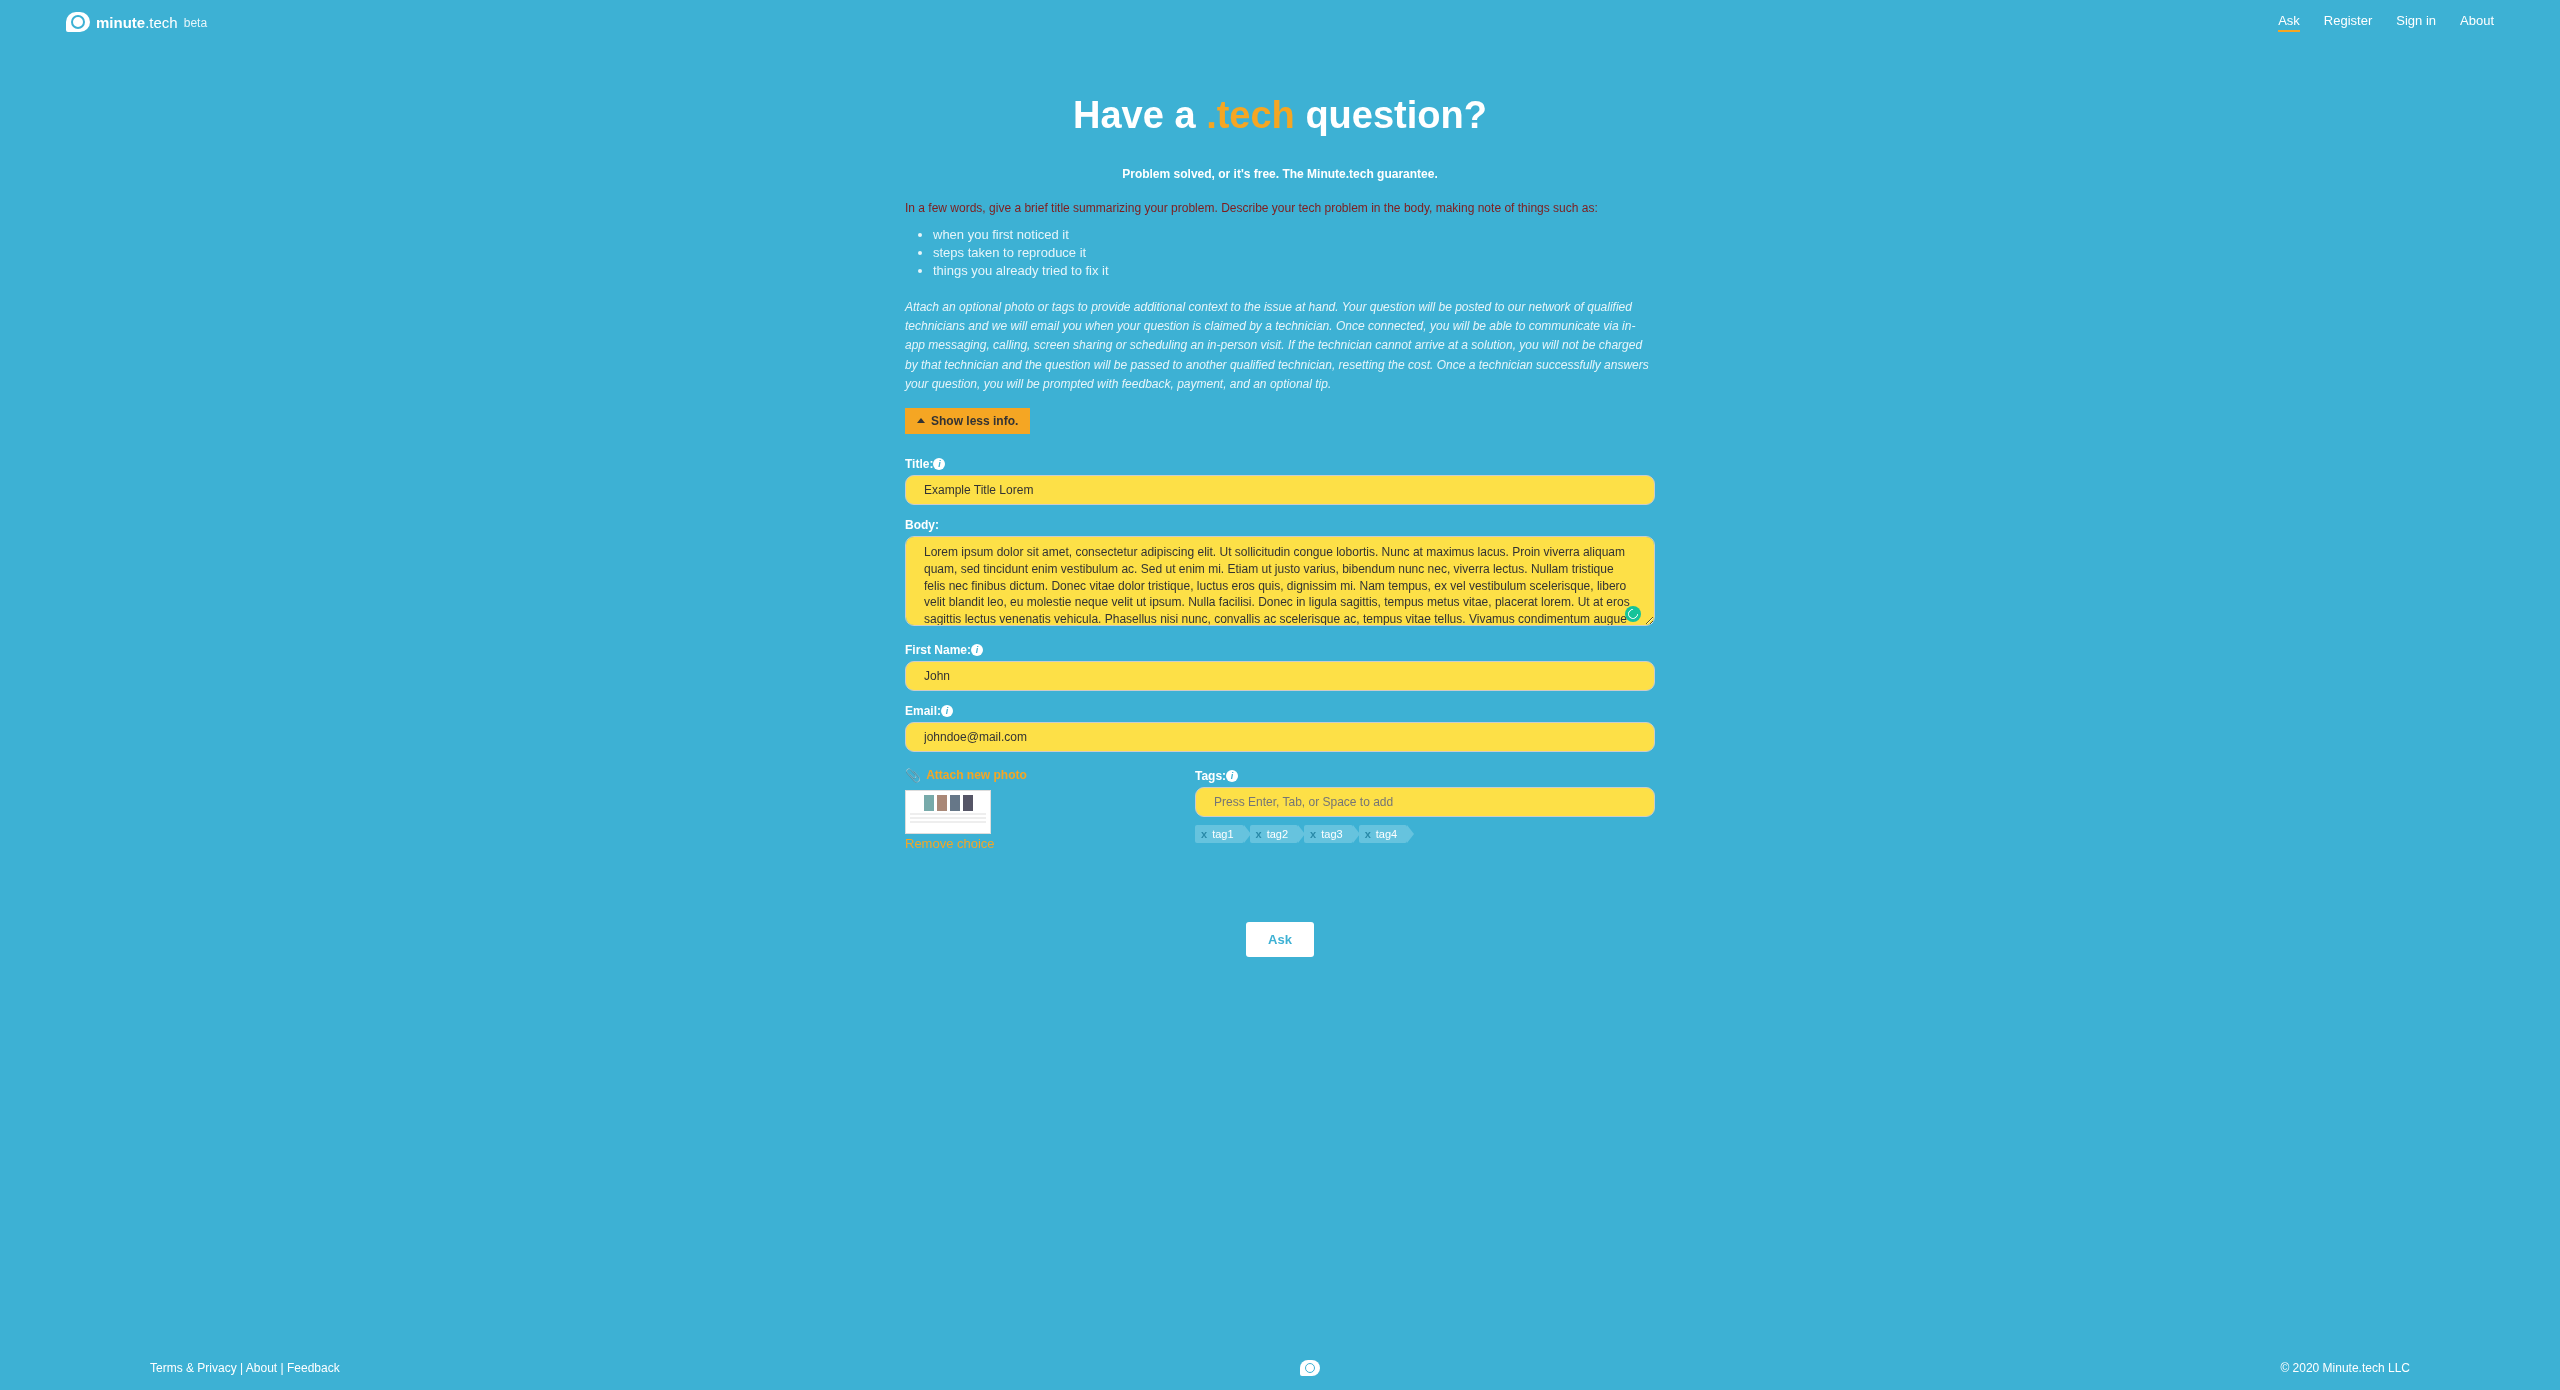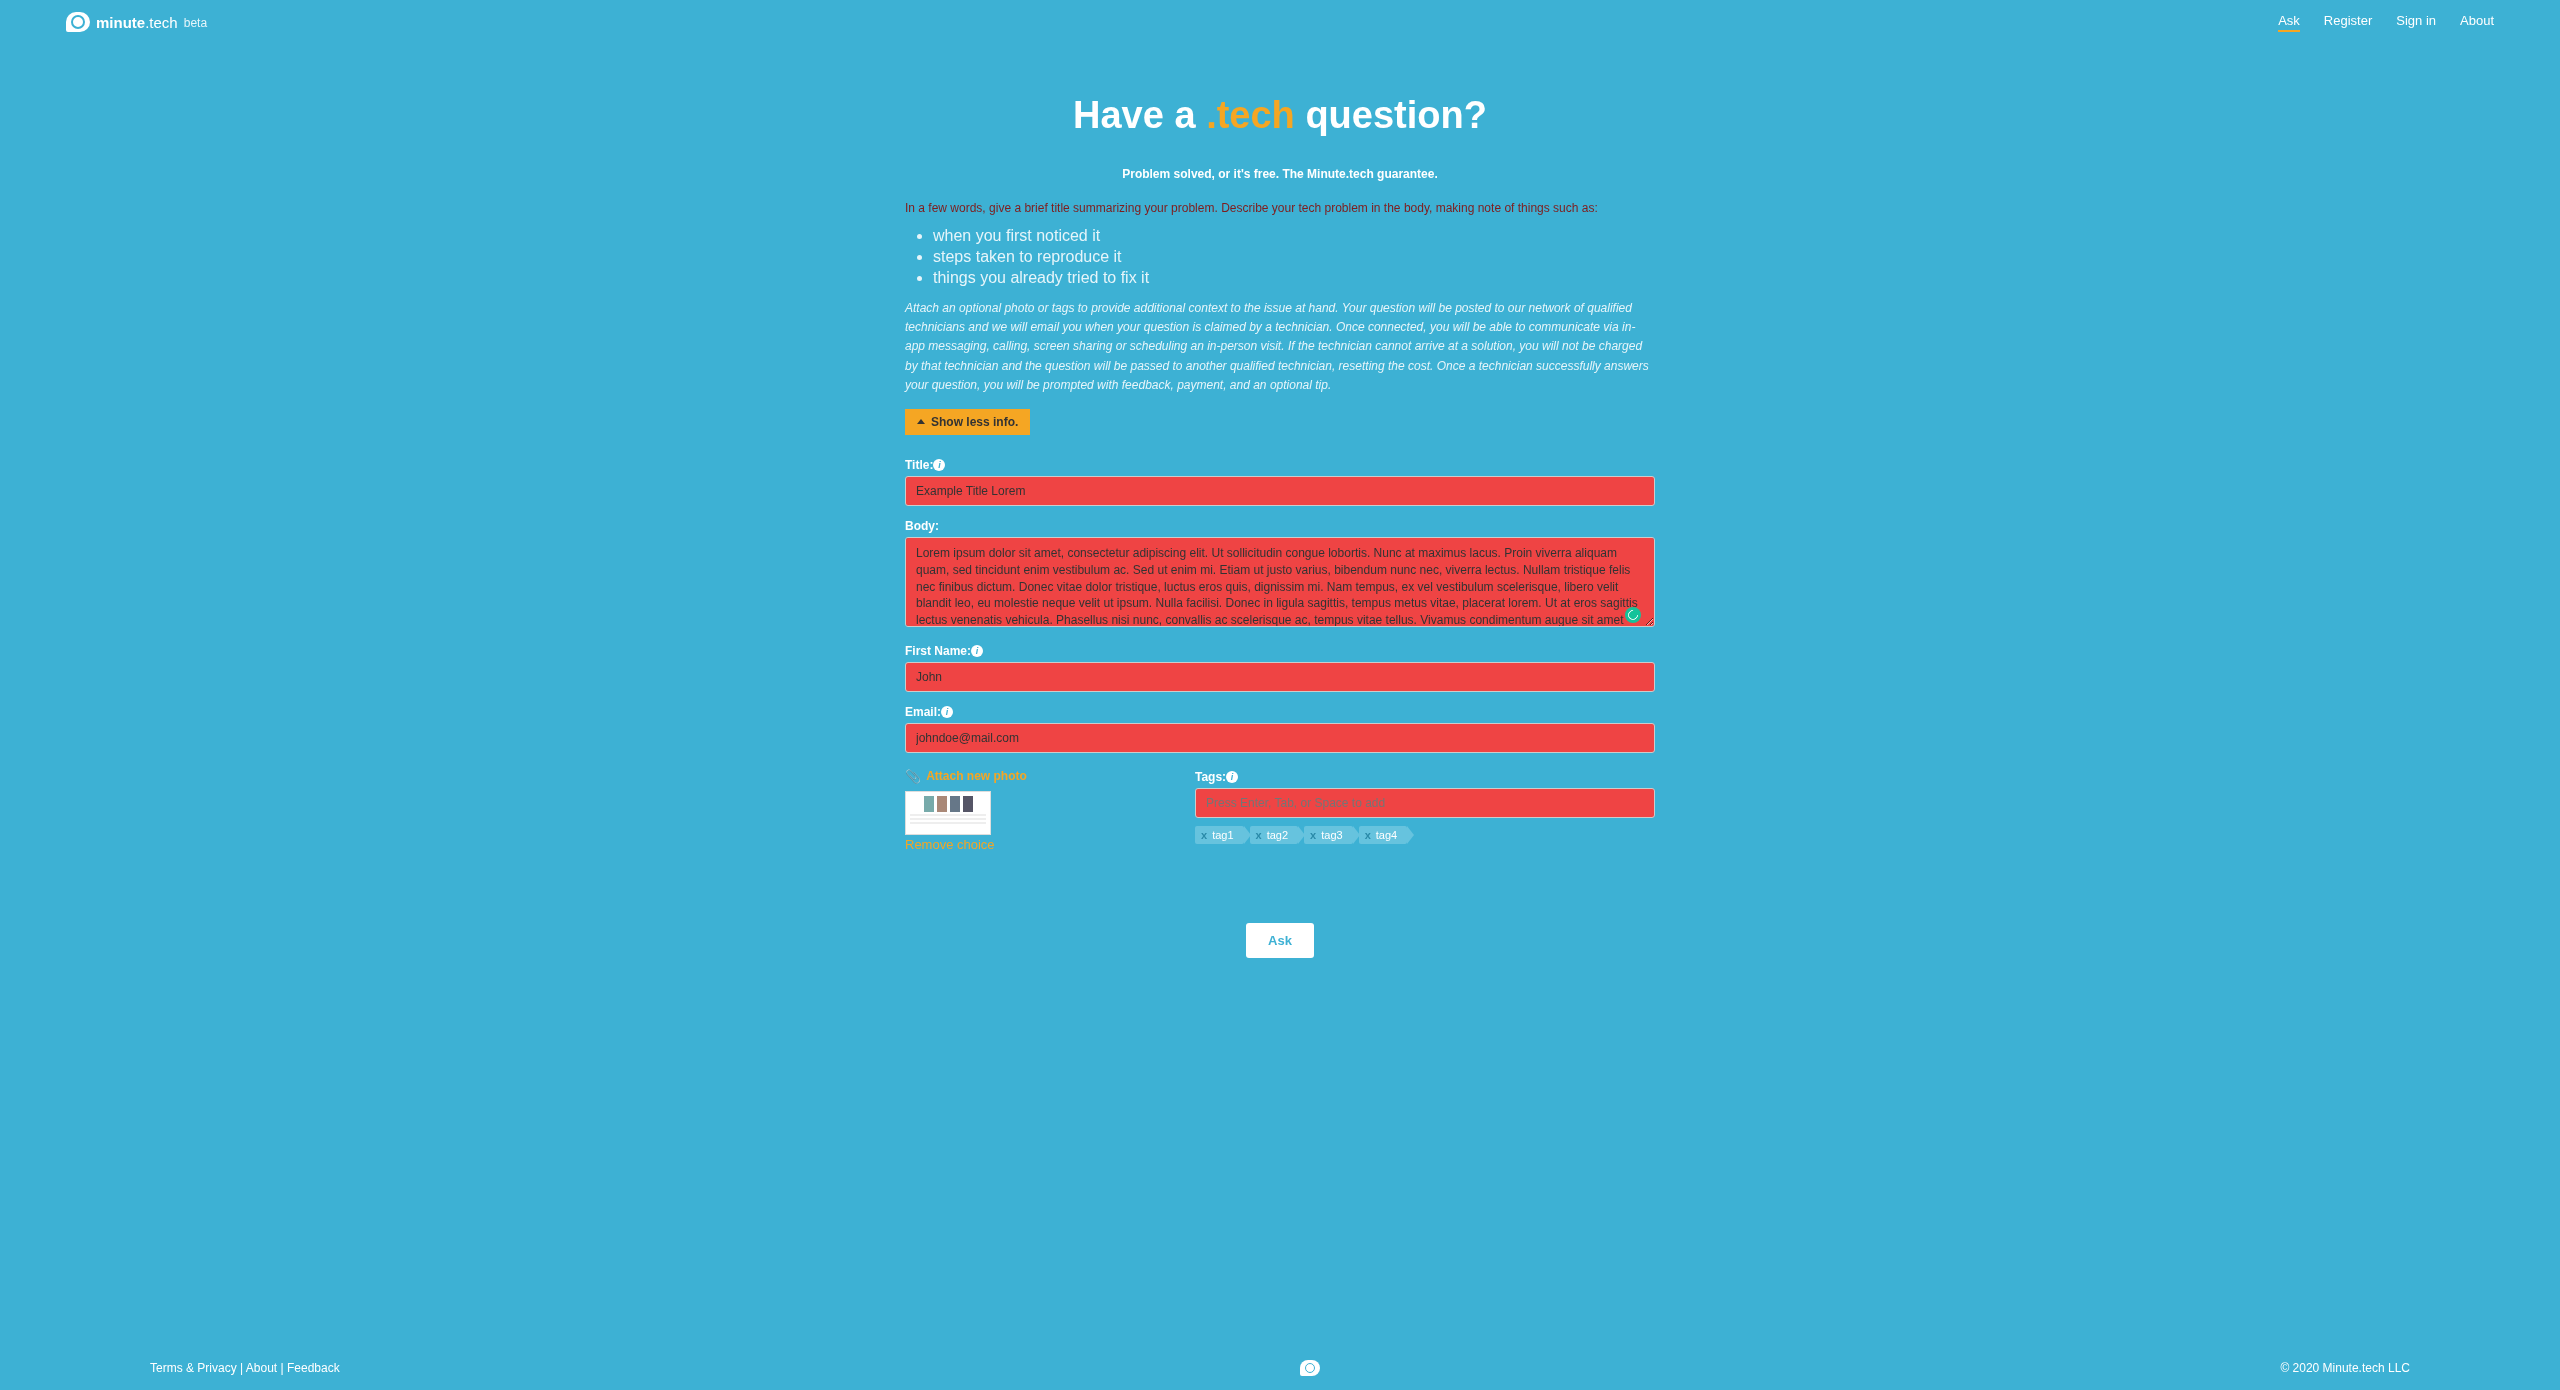--- a/index.html
+++ b/index.html
@@ -50,21 +50,21 @@
 main {
   flex: 1;
   width: 750px;
   margin: 0 auto;
   padding-top: 50px;
 }
 h1 { font-size: 38px; font-weight: 800; text-align: center; margin-bottom: 30px; }
 h1 .accent { color: #f5a623; }
 .guarantee { text-align: center; font-size: 12px; font-weight: 700; margin-bottom: 18px; }
 .intro { font-size: 12px; line-height: 1.5; color: #7f1d1d; margin-bottom: 10px; }
-ul.hints { margin: 0 0 12px 28px; font-size: 16px; }
+ul.hints { margin: 0 0 20px 28px; font-size: 13px; }
 ul.hints li { margin-bottom: 3px; color: #e6f5fa; }
 .desc { font-size: 12px; line-height: 1.6; color: #e6f5fa; margin-bottom: 14px; font-style: italic; }
 .toggle-btn {
   background: #f5a623;
   color: #333;
   border: none;
   padding: 6px 12px;
   font-size: 12px;
   font-weight: 600;
   cursor: pointer;
@@ -86,27 +86,27 @@
 label { font-size: 12px; font-weight: 600; display: inline-flex; align-items: center; margin-bottom: 4px; }
 .info-icon {
   width: 12px; height: 12px; border-radius: 50%;
   background: #fff; color: #3db1d4;
   font-size: 9px; font-weight: 700;
   display: inline-flex; align-items: center; justify-content: center;
   font-style: italic;
 }
 input[type=text], textarea {
   width: 100%;
-  padding: 7px 10px;
+  padding: 7px 18px;
   border: 1px solid #ccc;
-  border-radius: 3px;
+  border-radius: 9px;
   font-size: 12px;
   color: #333;
   font-family: inherit;
-  background: #ef4444;
+  background: #fde047;
 }
 textarea { resize: both; min-height: 90px; line-height: 1.4; position: relative; }
 .textarea-wrap { position: relative; }
 .grammarly {
   position: absolute;
   bottom: 8px; right: 14px;
   width: 16px; height: 16px;
   background: #15c39a;
   border-radius: 50%;
   display: flex; align-items: center; justify-content: center;

